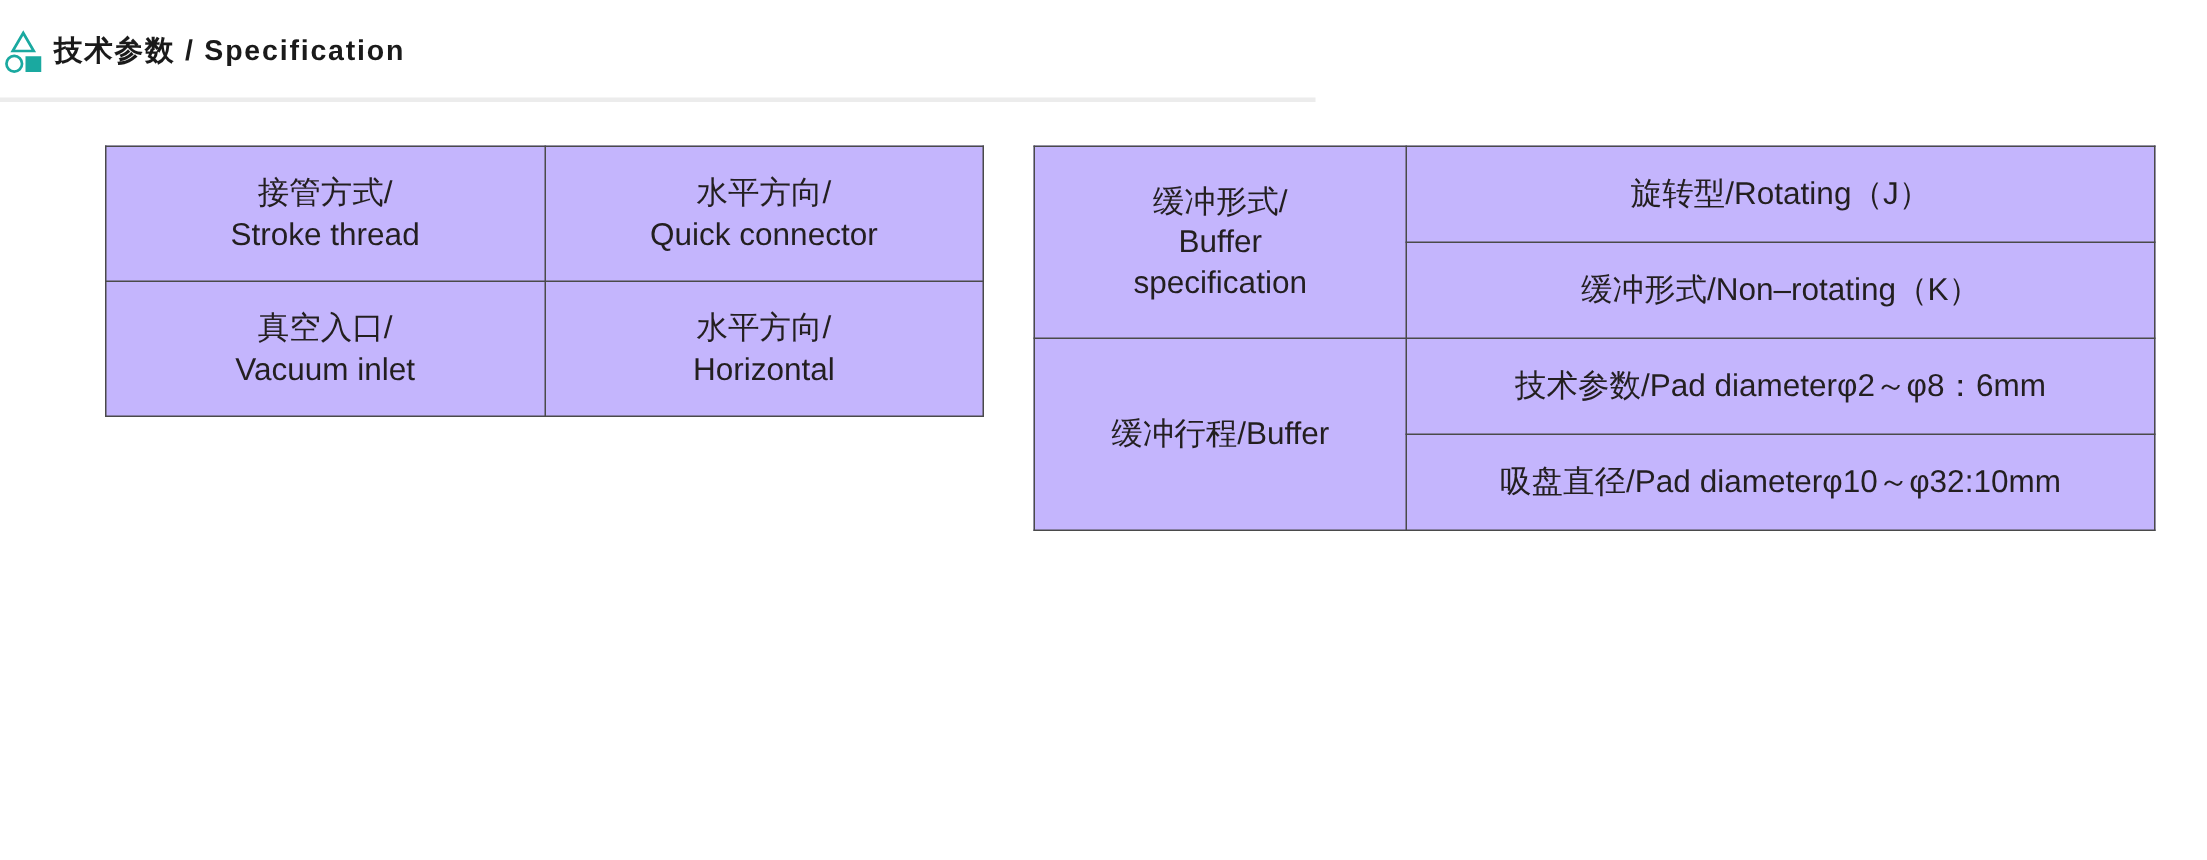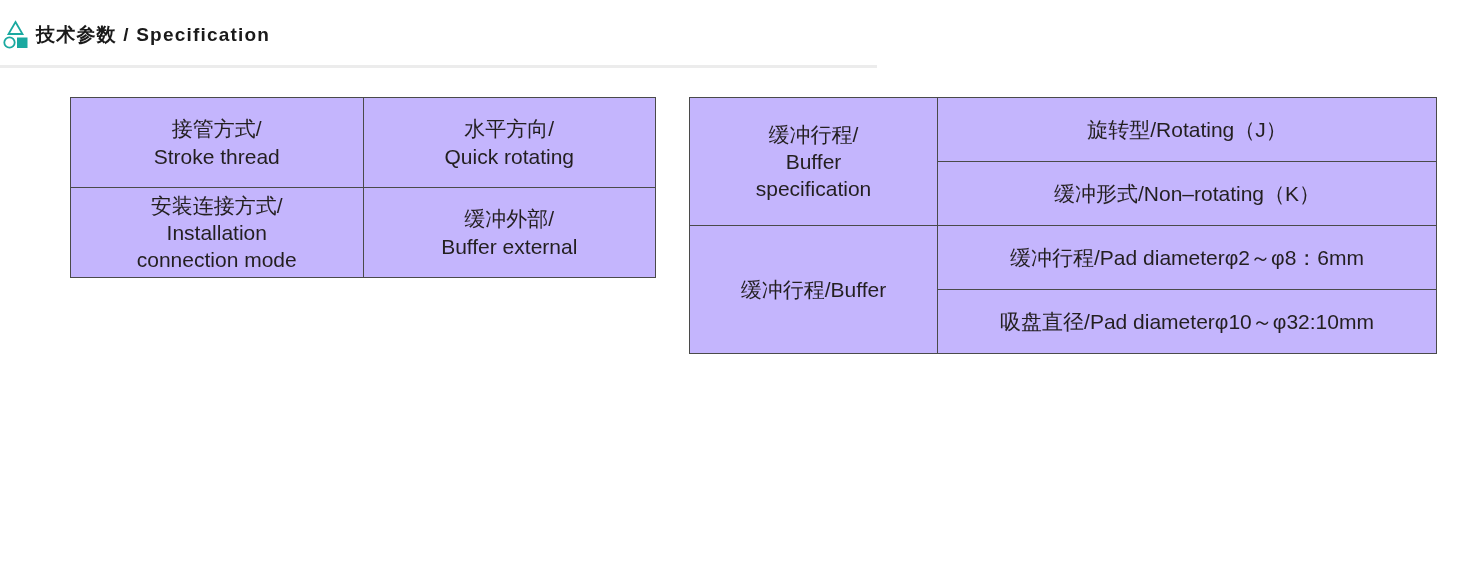--- a/index.html
+++ b/index.html
@@ -103,53 +103,52 @@
 
 <table class="spec-table" id="table-left">
   <tbody>
     <tr>
       <td>
         <span class="cell-line">接管方式/</span>
         <span class="cell-line">Stroke thread</span>
       </td>
       <td>
         <span class="cell-line">水平方向/</span>
-        <span class="cell-line">Quick rotating</span>
+        <span class="cell-line">Quick connector</span>
       </td>
     </tr>
     <tr>
-      <td class="tall">
-        <span class="cell-line">安装连接方式/</span>
-        <span class="cell-line">Installation</span>
-        <span class="cell-line">connection mode</span>
+      <td>
+        <span class="cell-line">真空入口/</span>
+        <span class="cell-line">Vacuum inlet</span>
       </td>
-      <td class="tall">
-        <span class="cell-line">缓冲外部/</span>
-        <span class="cell-line">Buffer external</span>
+      <td>
+        <span class="cell-line">水平方向/</span>
+        <span class="cell-line">Horizontal</span>
       </td>
     </tr>
   </tbody>
 </table>
 
 <table class="spec-table" id="table-right">
   <tbody>
     <tr>
       <td class="rt-label" rowspan="2">
-        <span class="cell-line">缓冲行程/</span>
+        <span class="cell-line">缓冲形式/</span>
         <span class="cell-line">Buffer</span>
         <span class="cell-line">specification</span>
       </td>
       <td class="rt-value nowrap">旋转型/Rotating（J）</td>
     </tr>
     <tr>
       <td class="rt-value nowrap">缓冲形式/Non–rotating（K）</td>
     </tr>
     <tr>
       <td class="rt-label" rowspan="2">
         <span class="cell-line">缓冲行程/Buffer</span>
       </td>
-      <td class="rt-value nowrap">缓冲行程/Pad diameterφ2～φ8：6mm</td>
+      <td class="rt-value nowrap">技术参数/Pad diameterφ2～φ8：6mm</td>
     </tr>
     <tr>
       <td class="rt-value nowrap">吸盘直径/Pad diameterφ10～φ32:10mm</td>
     </tr>
   </tbody>
 </table>
 
 </body></html>

